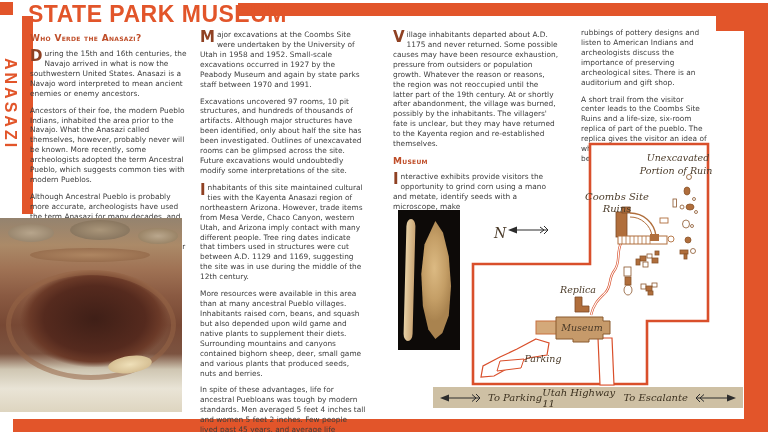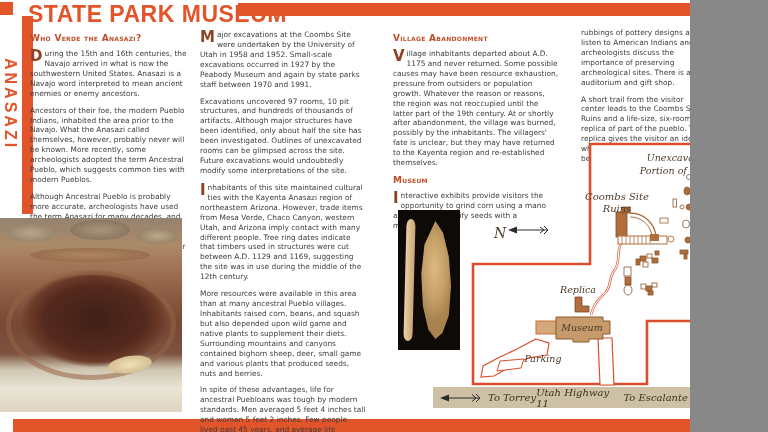--- a/index.html
+++ b/index.html
@@ -5,21 +5,21 @@
   :root{
     --orange:#e2552a;
     --heading:#bf4d28;
     --dropcap:#8f4123;
     --body:#3d3d3d;
     --mapline:#d94f2b;
     --brown:#b06e3c;
     --brownline:#7d4a26;
   }
   html,body{margin:0;padding:0;background:#888;}
-  .canvas{position:relative;width:690px;height:432px;background:#ffffff;overflow:hidden;
+  .canvas{position:relative;width:768px;height:432px;background:#ffffff;overflow:hidden;
           font-family:"DejaVu Sans",sans-serif;}
   
   .sq-tl{position:absolute;left:0;top:2px;width:13px;height:13px;background:var(--orange);}
   .bar-top{position:absolute;left:238px;top:3px;width:530px;height:13px;background:var(--orange);}
   .block-tr{position:absolute;left:716px;top:3px;width:52px;height:28px;background:var(--orange);}
   .bar-right{position:absolute;left:744px;top:3px;width:24px;height:416px;background:var(--orange);}
   .bar-bottom{position:absolute;left:13px;top:419px;width:755px;height:13px;background:var(--orange);}
   .bar-left{position:absolute;left:22px;top:16px;width:11px;height:198px;background:var(--orange);}
 
   .page-title{position:absolute;left:28px;top:1px;font-family:"Liberation Sans",sans-serif;
@@ -96,21 +96,20 @@
 
   <div class="col col2">
     <p class="body"><span class="dcap">M</span><span>ajor excavations at the Coombs Site were undertaken by the University of Utah in 1958 and 1952. Small-scale excavations occurred in 1927 by the Peabody Museum and again by state parks staff between 1970 and 1991.</span></p>
     <p class="body">Excavations uncovered 97 rooms, 10 pit structures, and hundreds of thousands of artifacts. Although major structures have been identified, only about half the site has been investigated. Outlines of unexcavated rooms can be glimpsed across the site. Future excavations would undoubtedly modify some interpretations of the site.</p>
     <p class="body"><span class="dcap">I</span><span>nhabitants of this site maintained cultural ties with the Kayenta Anasazi region of northeastern Arizona. However, trade items from Mesa Verde, Chaco Canyon, western Utah, and Arizona imply contact with many different people. Tree ring dates indicate that timbers used in structures were cut between A.D. 1129 and 1169, suggesting the site was in use during the middle of the 12th century.</span></p>
     <p class="body">More resources were available in this area than at many ancestral Pueblo villages. Inhabitants raised corn, beans, and squash but also depended upon wild game and native plants to supplement their diets. Surrounding mountains and canyons contained bighorn sheep, deer, small game and various plants that produced seeds, nuts and berries.</p>
     <p class="body">In spite of these advantages, life for ancestral Puebloans was tough by modern standards. Men averaged 5 feet 4 inches tall and women 5 feet 2 inches. Few people lived past 45 years, and average life expectancy was 33 to 35 years. Tooth decay and arthritis were frequent diseases. Famine may have been a constant challange and quite often a reality.</p>
   </div>
 
   <div class="col col3">
-    <h3 class="sec">Village Abandonment</h3>
     <p class="body"><span class="dcap">V</span><span>illage inhabitants departed about A.D. 1175 and never returned. Some possible causes may have been resource exhaustion, pressure from outsiders or population growth. Whatever the reason or reasons, the region was not reoccupied until the latter part of the 19th century. At or shortly after abandonment, the village was burned, possibly by the inhabitants. The villagers' fate is unclear, but they may have returned to the Kayenta region and re-established themselves.</span></p>
     <h3 class="sec">Museum</h3>
     <p class="body"><span class="dcap">I</span><span>nteractive exhibits provide visitors the opportunity to grind corn using a mano and metate, identify seeds with a microscope, make</span></p>
   </div>
 
   <div class="col col4">
     <p class="body">rubbings of pottery designs and listen to American Indians and archeologists discuss the importance of preserving archeological sites. There is an auditorium and gift shop.</p>
     <p class="body">A short trail from the visitor center leads to the Coombs Site Ruins and a life-size, six-room replica of part of the pueblo. The replica gives the visitor an idea of what life was like for the Anasazi between 800 and 900 years ago.</p>
   </div>
 
@@ -214,21 +213,21 @@
     </g>
   </svg>
 
   <div class="highway">
     <span class="hw-group">
       <svg width="44" height="10" viewBox="0 0 44 10">
         <line x1="7" y1="5" x2="40" y2="5" stroke="#2c2c2c" stroke-width="1.1"></line>
         <polygon points="0,5 9,1.5 9,8.5" fill="#2c2c2c"></polygon>
         <path d="M36,1 L40,5 L36,9 M32,1.5 L36,5 L32,8.5" stroke="#2c2c2c" stroke-width="1" fill="none"></path>
       </svg>
-      <span>To Torrey</span>
+      <span>To Parking</span>
     </span>
     <span>Utah Highway 11</span>
     <span class="hw-group">
       <span>To Escalante</span>
       <svg width="44" height="10" viewBox="0 0 44 10">
         <line x1="4" y1="5" x2="37" y2="5" stroke="#2c2c2c" stroke-width="1.1"></line>
         <polygon points="44,5 35,1.5 35,8.5" fill="#2c2c2c"></polygon>
         <path d="M8,1 L4,5 L8,9 M12,1.5 L8,5 L12,8.5" stroke="#2c2c2c" stroke-width="1" fill="none"></path>
       </svg>
     </span>

